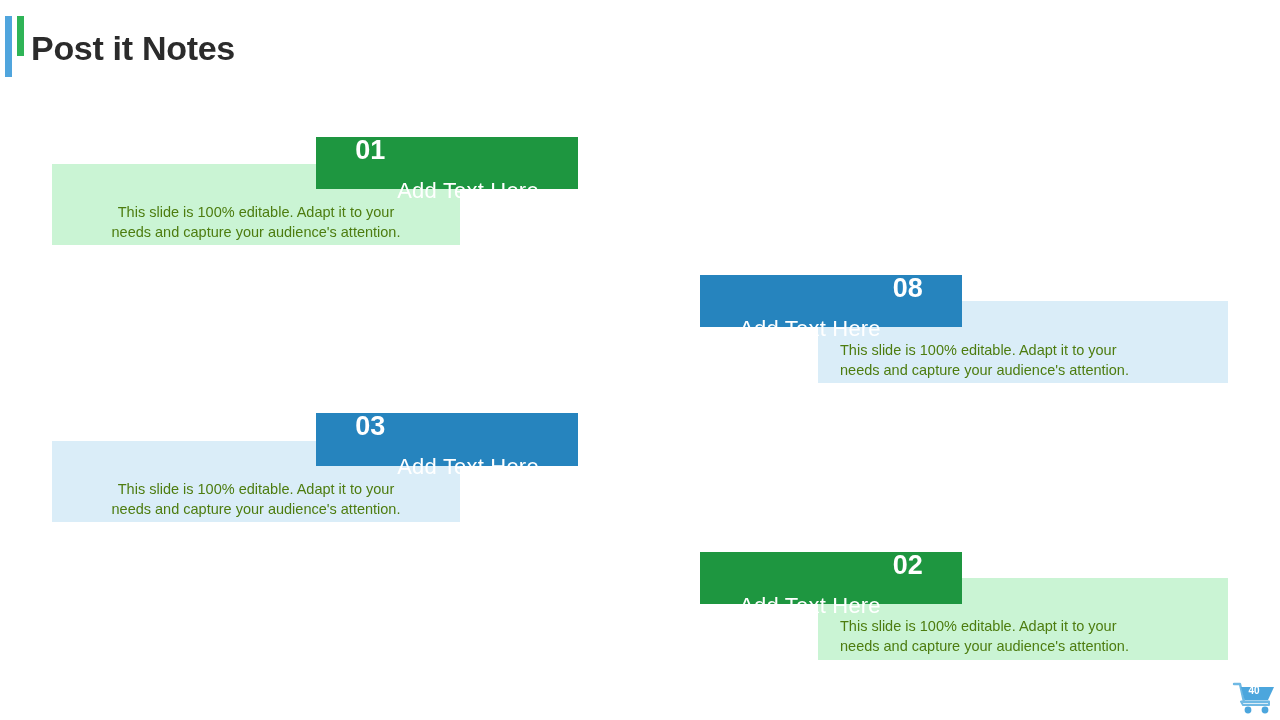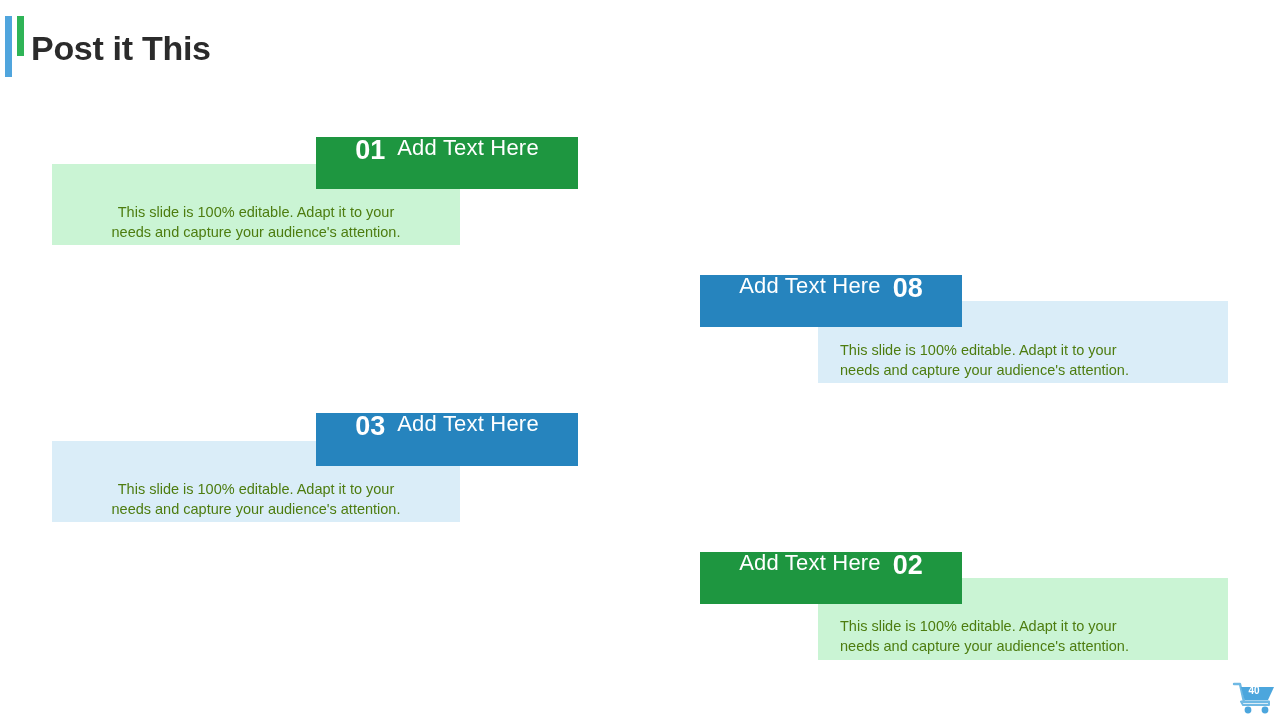--- a/index.html
+++ b/index.html
@@ -75,20 +75,21 @@
     font-size: 27px;
     font-weight: bold;
     letter-spacing: 0px;
     line-height: 1;
   }
   .note-heading {
     font-size: 22px;
     font-weight: normal;
     letter-spacing: 0.2px;
     line-height: 1;
+    margin-top: 43px;
   }
   .note-body {
     position: absolute;
     font-size: 14.5px;
     line-height: 20px;
     color: #4d7c0f;
     white-space: pre-line;
   }
   .body-center { text-align: center; }
   .body-left   { text-align: left; }
@@ -145,21 +146,21 @@
     color: #ffffff;
     pointer-events: none;
   }
 </style>
 </head>
 <body>
 
 <div id="title-block">
   <div class="accent-bar" id="accent-bar-blue"></div>
   <div class="accent-bar" id="accent-bar-green"></div>
-  <div id="page-title">Post it This</div>
+  <div id="page-title">Post it Notes</div>
 </div>
 
 <div class="note theme-green" id="note-01">
   <div class="note-panel"></div>
   <div class="note-header">
     <span class="note-num">01</span>
     <span class="note-heading">Add Text Here</span>
   </div>
   <div class="note-body body-center">This slide is 100% editable. Adapt it to your
 needs and capture your audience's attention.</div>

